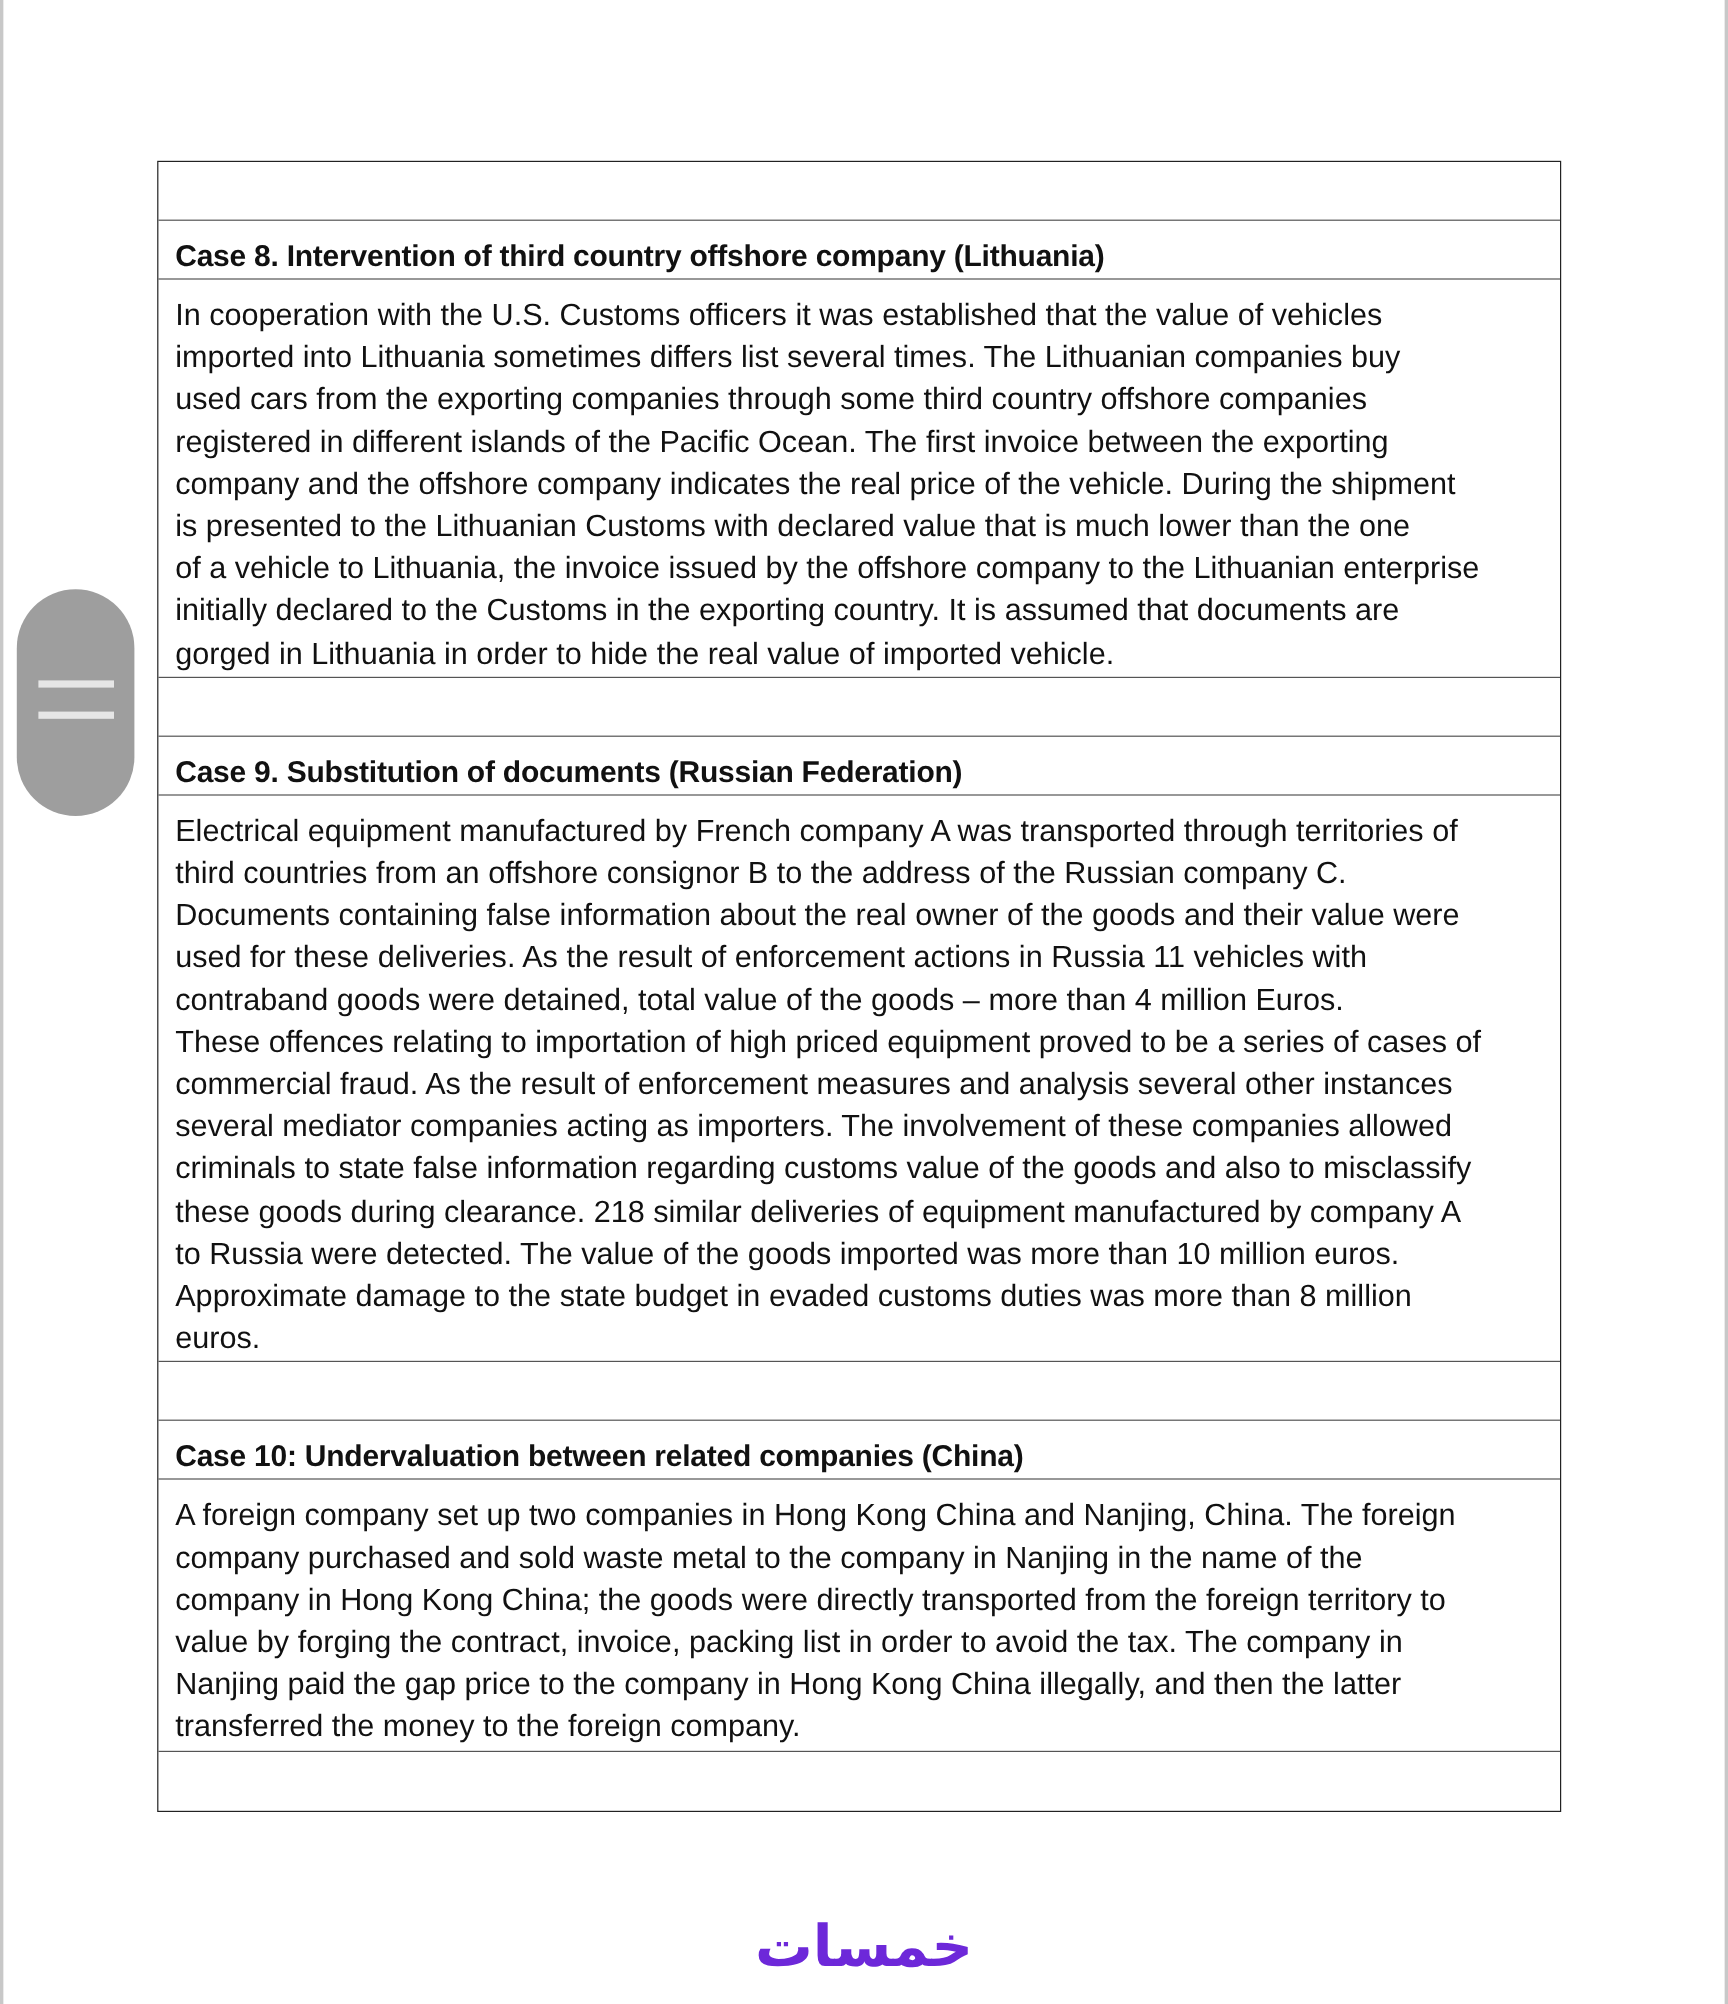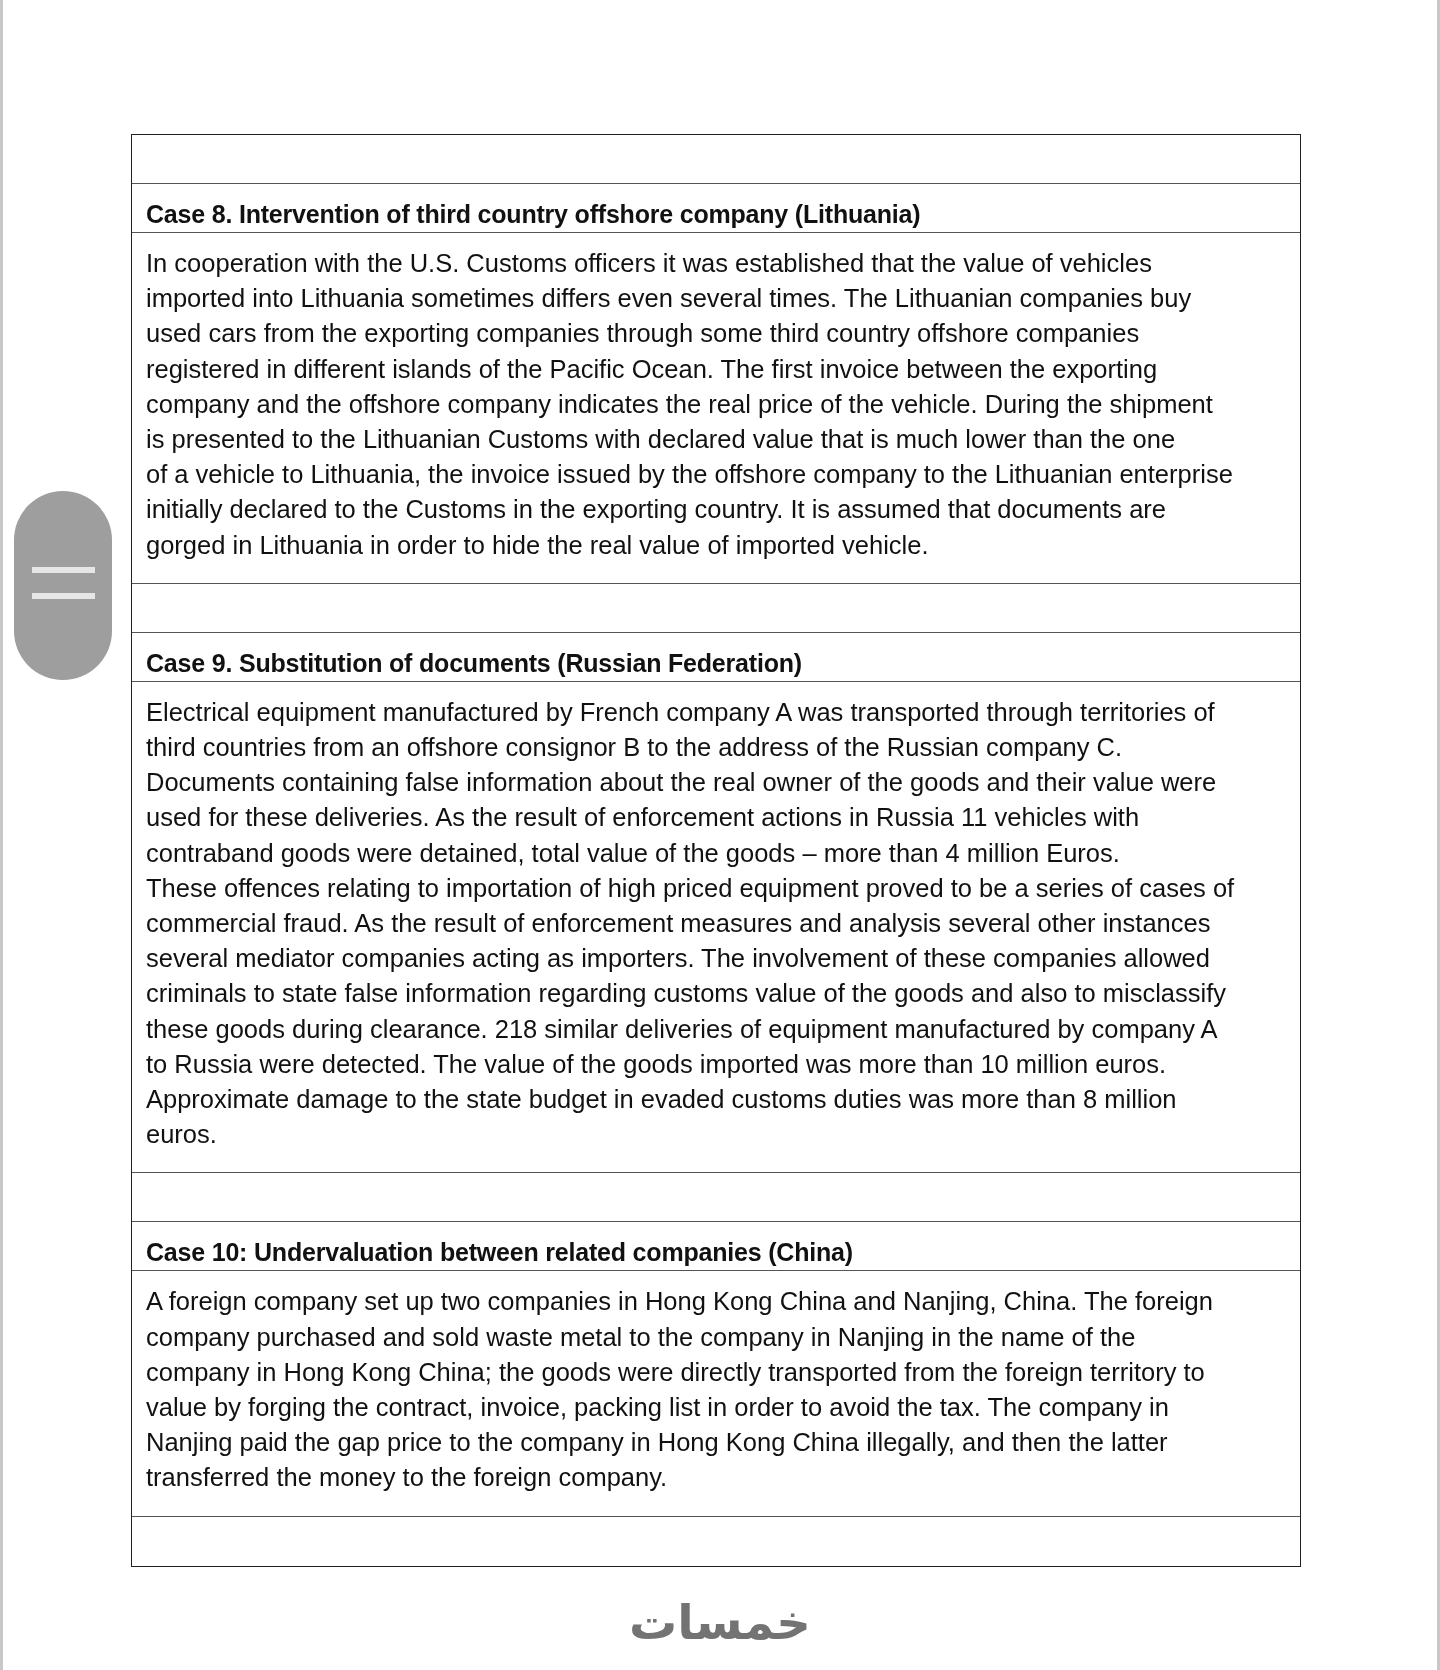--- a/index.html
+++ b/index.html
@@ -54,21 +54,21 @@
       height: 36px;
       font-weight: bold;
       font-size: 25px;
       line-height: 34px;
       letter-spacing: -0.2px;
     }
     .row.body {
       font-size: 25.5px;
       line-height: 35.2px;
       padding-top: 0px;
-      padding-bottom: 20px;
+      padding-bottom: 1px;
     }
     .row.body p {
       margin: 0;
       white-space: pre-line;
     }
     .handle {
       position: absolute;
       left: 14px;
       top: 491px;
       width: 98px;
@@ -86,40 +86,40 @@
     .handle .bar.b1 { top: 76px; }
     .handle .bar.b2 { top: 102px; }
     .watermark {
       position: absolute;
       left: 0;
       width: 1440px;
       top: 1594px;
       text-align: center;
       font-size: 48px;
       font-weight: bold;
-      color: #737373;
+      color: #6d28d9;
       font-family: "DejaVu Sans", sans-serif;
       direction: rtl;
     }
   </style>
 </head>
 <body>
 
 <div class="edge-left"></div>
 <div class="edge-right"></div>
 
 <div class="page"></div>
 
 <div class="doc-table">
   <div class="row empty"></div>
 
   <div class="row header">Case 8. Intervention of third country offshore company (Lithuania)</div>
   <div class="row body">
     <p>In cooperation with the U.S. Customs officers it was established that the value of vehicles</p>
-    <p>imported into Lithuania sometimes differs even several times.  The Lithuanian companies buy</p>
+    <p>imported into Lithuania sometimes differs list several times.  The Lithuanian companies buy</p>
     <p>used cars from the exporting companies through some third country offshore companies</p>
     <p>registered in different islands of the Pacific Ocean.  The first invoice between the exporting</p>
     <p>company and the offshore company indicates the real price of the vehicle.  During the shipment</p>
     <p>is presented to the Lithuanian Customs with declared value that is much lower than the one</p>
     <p>of a vehicle to Lithuania, the invoice issued by the offshore company to the Lithuanian enterprise</p>
     <p>initially declared to the Customs in the exporting country.  It is assumed that documents are</p>
     <p>gorged in Lithuania in order to hide the real value of imported vehicle.</p>
   </div>
 
   <div class="row empty"></div>

